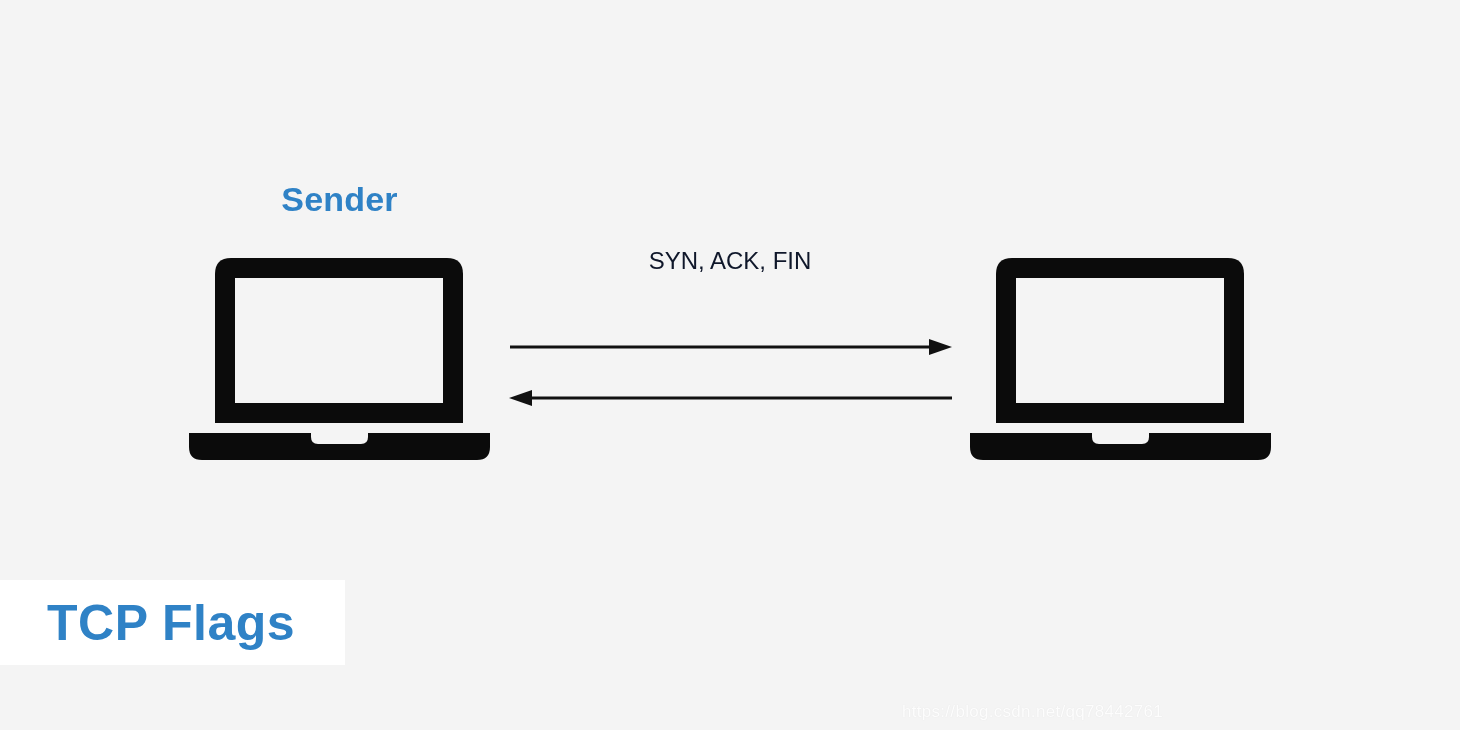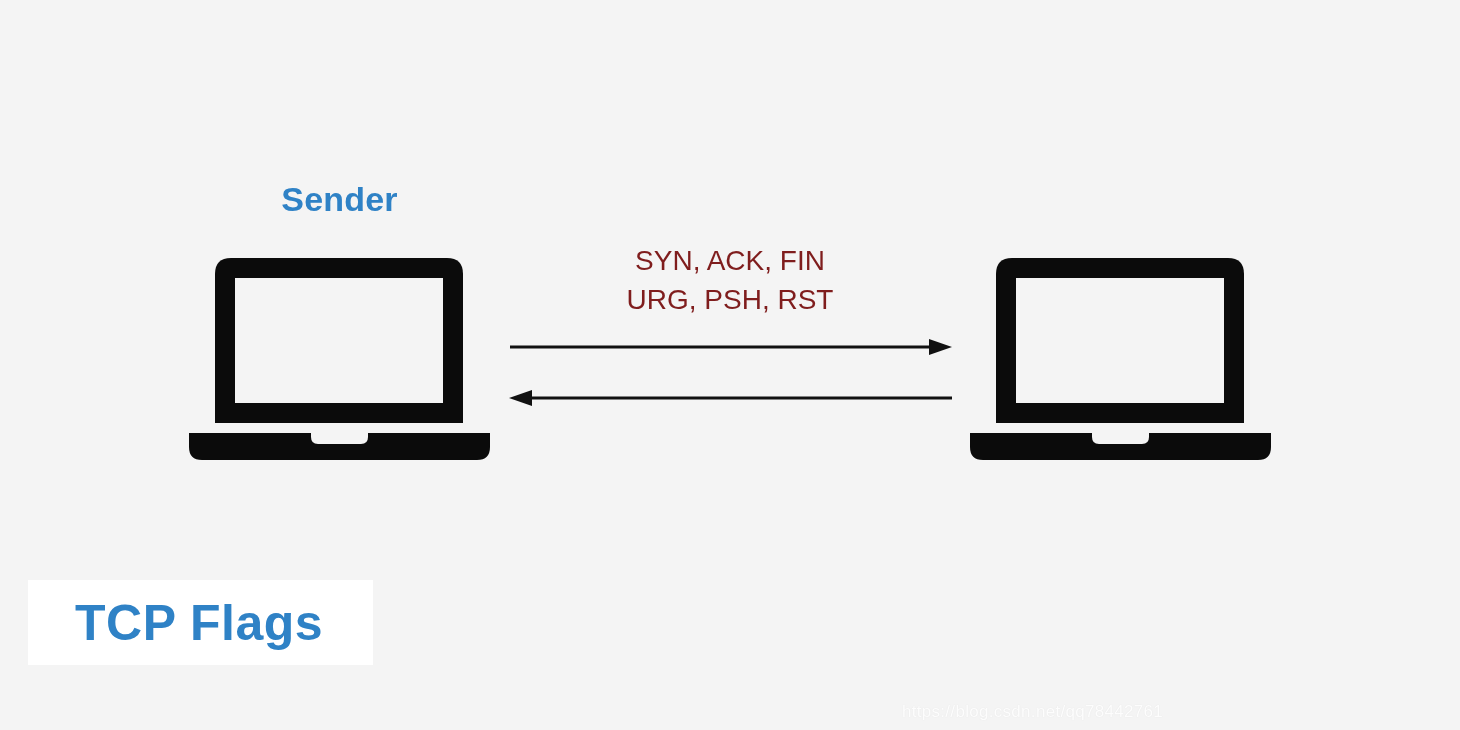--- a/index.html
+++ b/index.html
@@ -31,37 +31,36 @@
     top:258px;
     width:301px;height:202px;
   }
   .laptop.sender{left:189px;}
   .laptop.receiver{left:970px;}
   .flags-text{
     position:absolute;
     left:510px;top:241px;
     width:440px;
     text-align:center;
-    font-size:28px;
+    font-size:24px;
     line-height:39px;
-    color:#7f1d1d;
+    color:#0f172a;
   }
   .arrows{
     position:absolute;
     left:503px;top:333px;
     width:455px;height:80px;
   }
   .title-box{
     position:absolute;
     left:0;top:580px;
     width:345px;height:85px;
     background:#ffffff;
     display:flex;
     align-items:center;
-    margin-left:28px;
   }
   .title-box .title-text{
     padding-left:47px;
     font-size:50px;
     font-weight:bold;
     color:#2f82c6;
     letter-spacing:0.5px;
   }
   .watermark{
     position:absolute;
@@ -92,21 +91,20 @@
   <div class="laptop receiver">
     <svg width="301" height="202" viewBox="0 0 301 202">
       <path d="M42,0 H258 Q274,0 274,16 V165 H26 V16 Q26,0 42,0 Z" fill="#0b0b0b"></path>
       <rect x="46" y="20" width="208" height="125" fill="#f4f4f4"></rect>
       <path d="M0,175 H122 V179 Q122,186 129,186 H172 Q179,186 179,179 V175 H301 V189 Q301,202 288,202 H13 Q0,202 0,189 Z" fill="#0b0b0b"></path>
     </svg>
   </div>
 
   <div class="flags-text">
     <div>SYN, ACK, FIN</div>
-    <div>URG, PSH, RST</div>
   </div>
 
   <div class="arrows">
     <svg width="455" height="80" viewBox="0 0 455 80">
       <g>
         <line x1="7" y1="14" x2="427" y2="14" stroke="#111111" stroke-width="3"></line>
         <polygon points="449,14 426,6 426,22" fill="#111111"></polygon>
       </g>
       <g>
         <line x1="28" y1="65" x2="449" y2="65" stroke="#111111" stroke-width="3"></line>

